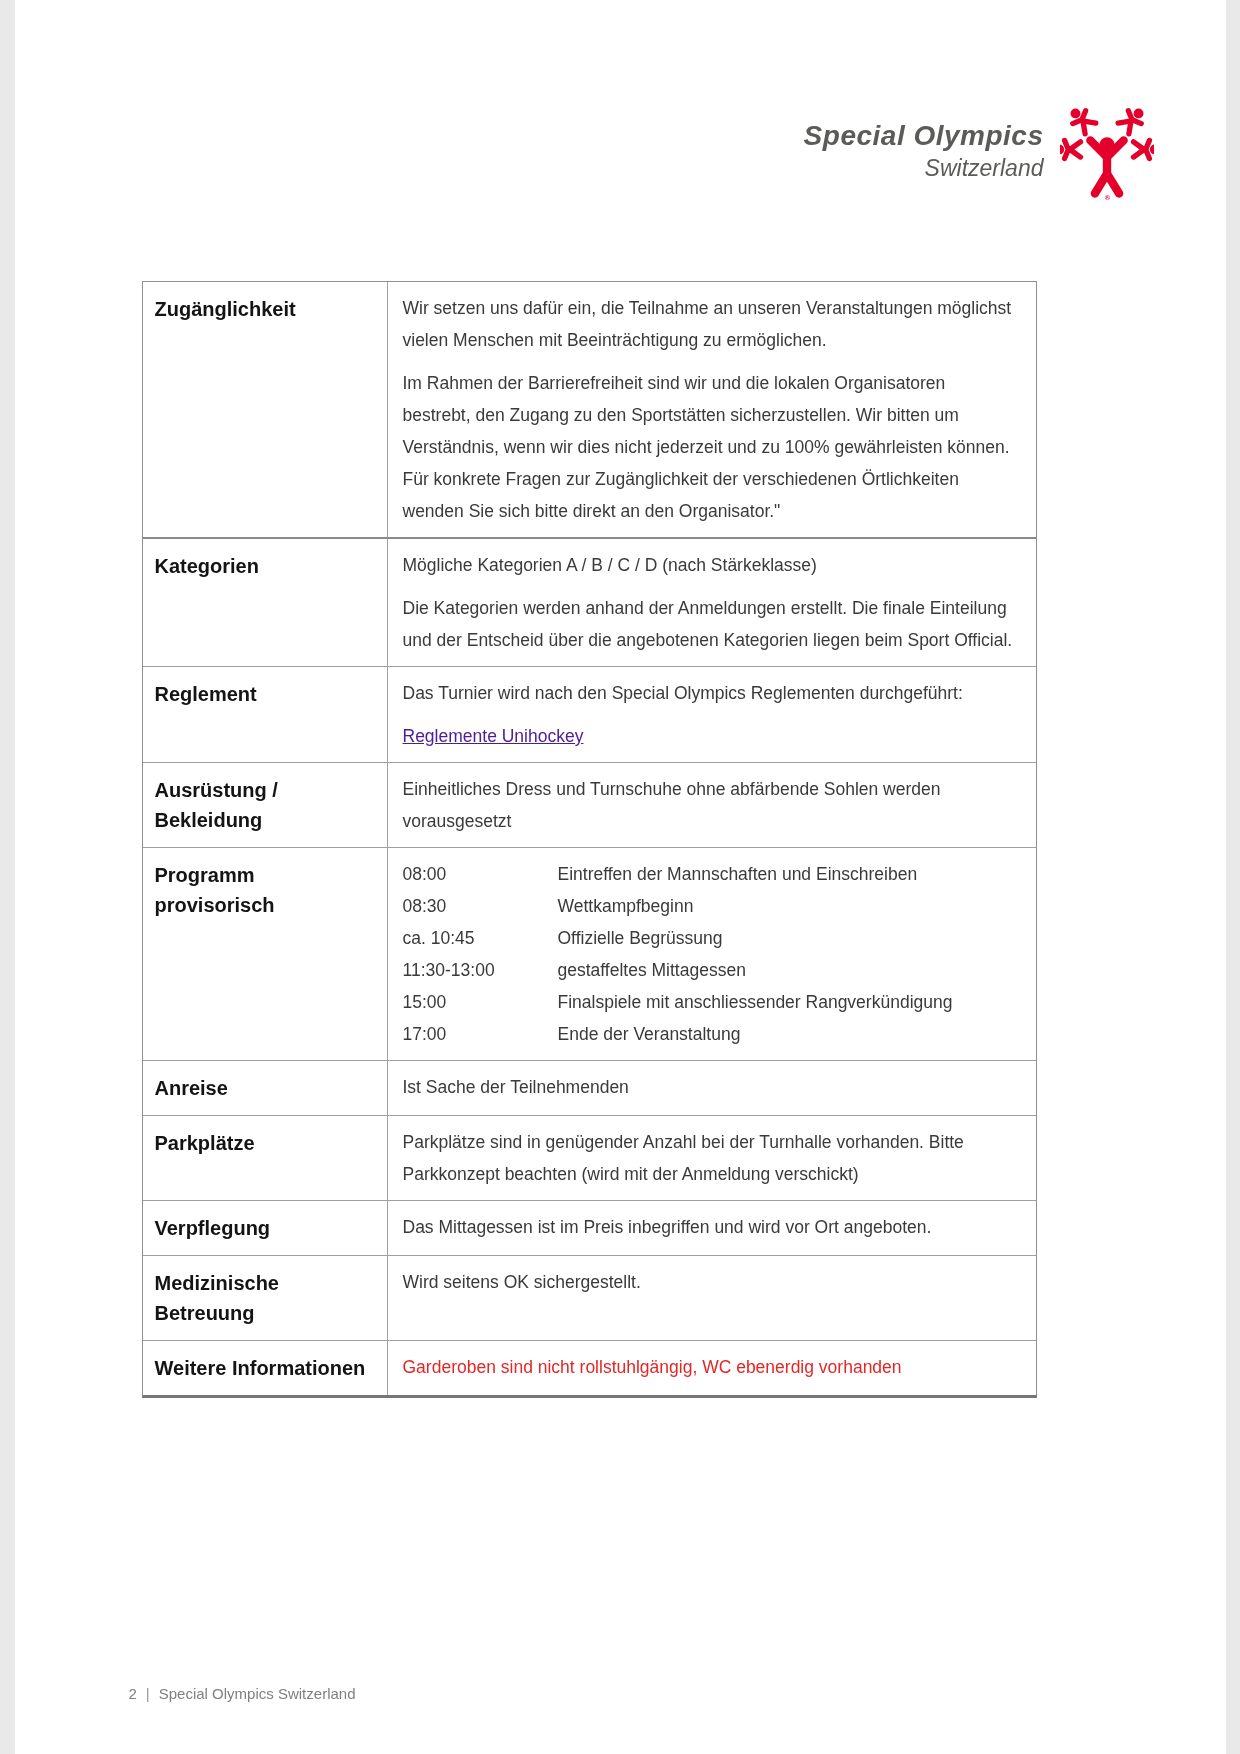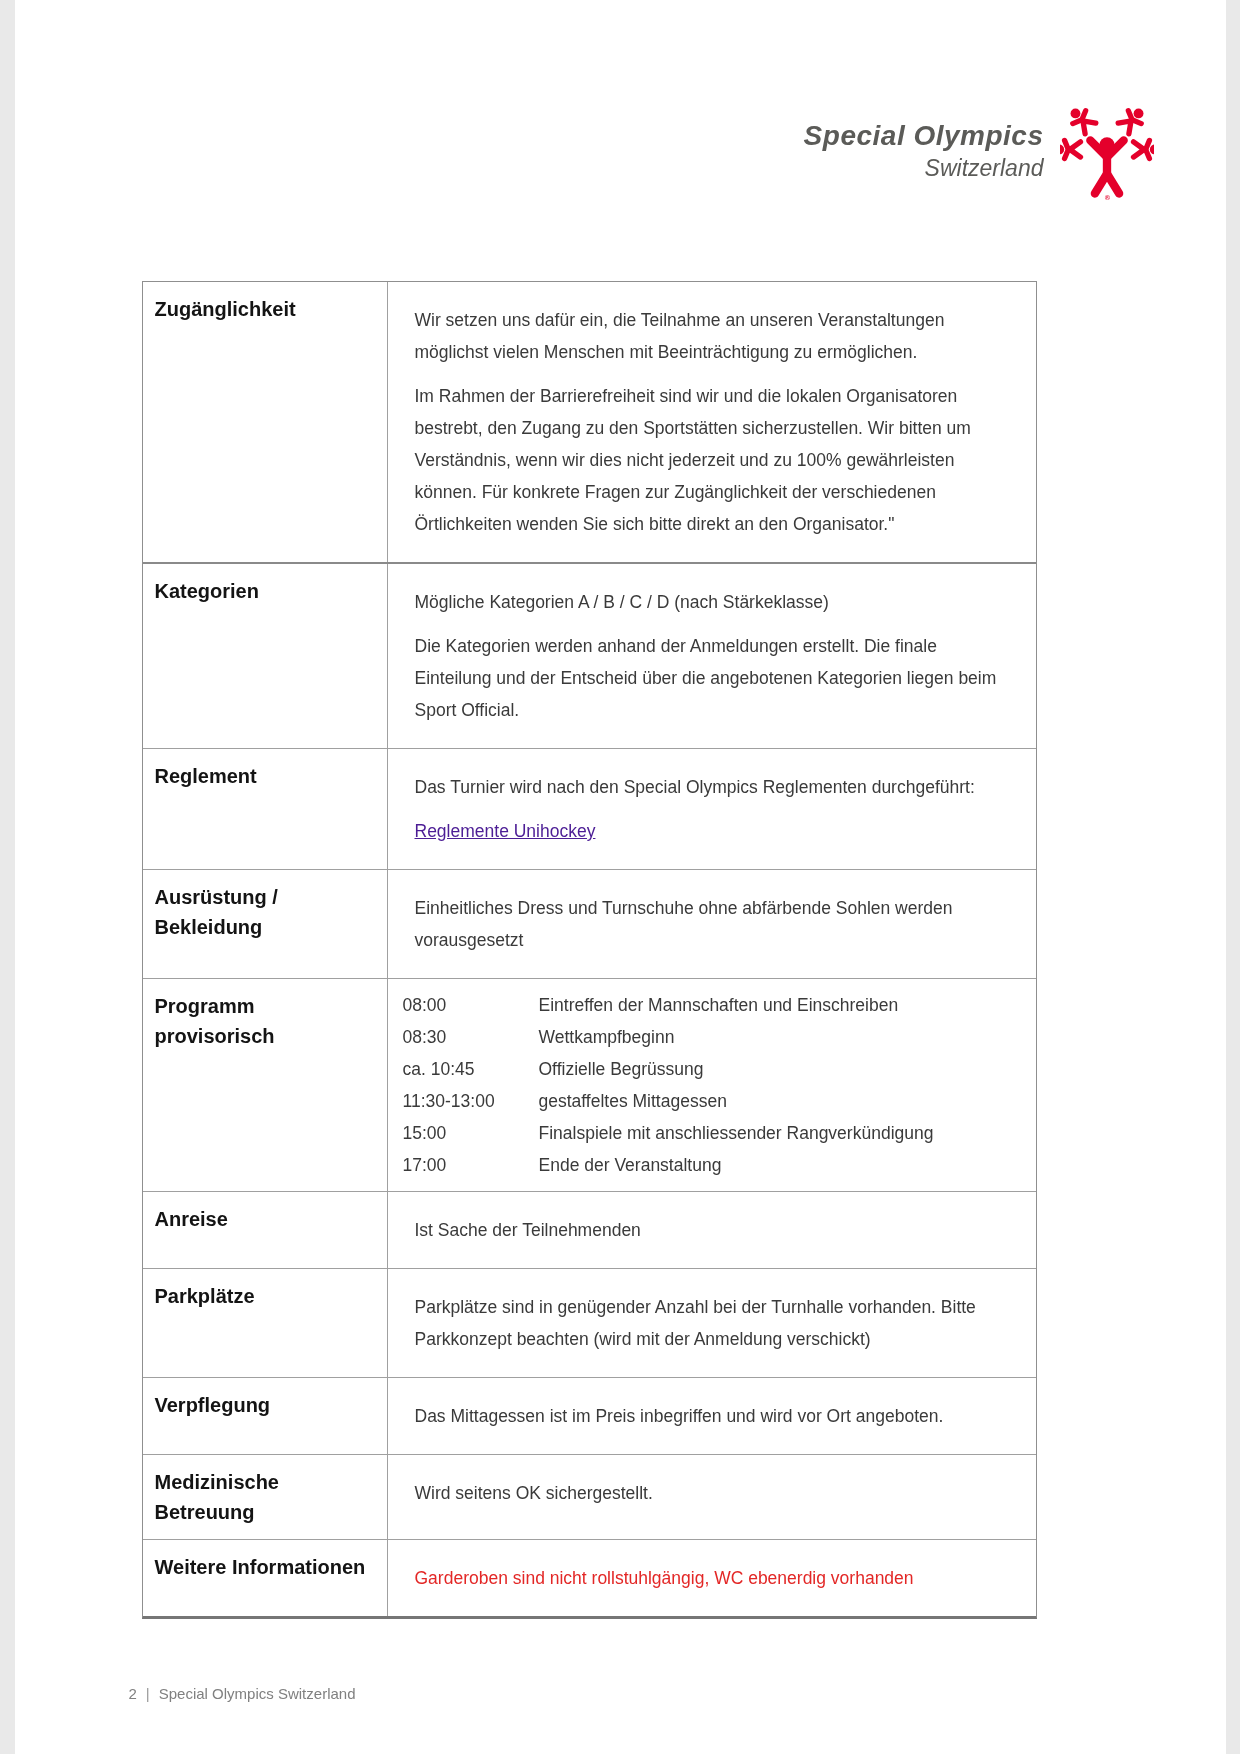--- a/index.html
+++ b/index.html
@@ -38,27 +38,27 @@
     border-right:1px solid #a0a0a0;
     padding:12px 10px 12px 12px;
     font-weight:bold;color:#141414;
     font-size:20px;line-height:30px;
   }
   .cell-content{
     flex:1;box-sizing:border-box;
     padding:10px 18px 10px 15px;
     color:#3a3a3a;line-height:32px;
   }
-  .cell-content p{margin:12px;}
+  .cell-content p{margin:0;}
   .cell-content p + p{margin-top:11px;}
   .cell-content p.red{color:#e32726;}
   a.doc-link{color:#4c1d95;text-decoration:underline;cursor:pointer;}
 
   .schedule{display:block;}
-  .sched-line{display:flex;line-height:32px;}
+  .sched-line{display:flex;line-height:32px;gap:19px;}
   .sched-time{flex:0 0 136px;}
   .sched-act{flex:1;}
 
   
   .footer{
     position:absolute;left:114px;top:1685px;
     font-size:15px;color:#808080;
     display:flex;align-items:center;gap:9px;
   }
   .footer .bar{color:#9a9a9a;}

